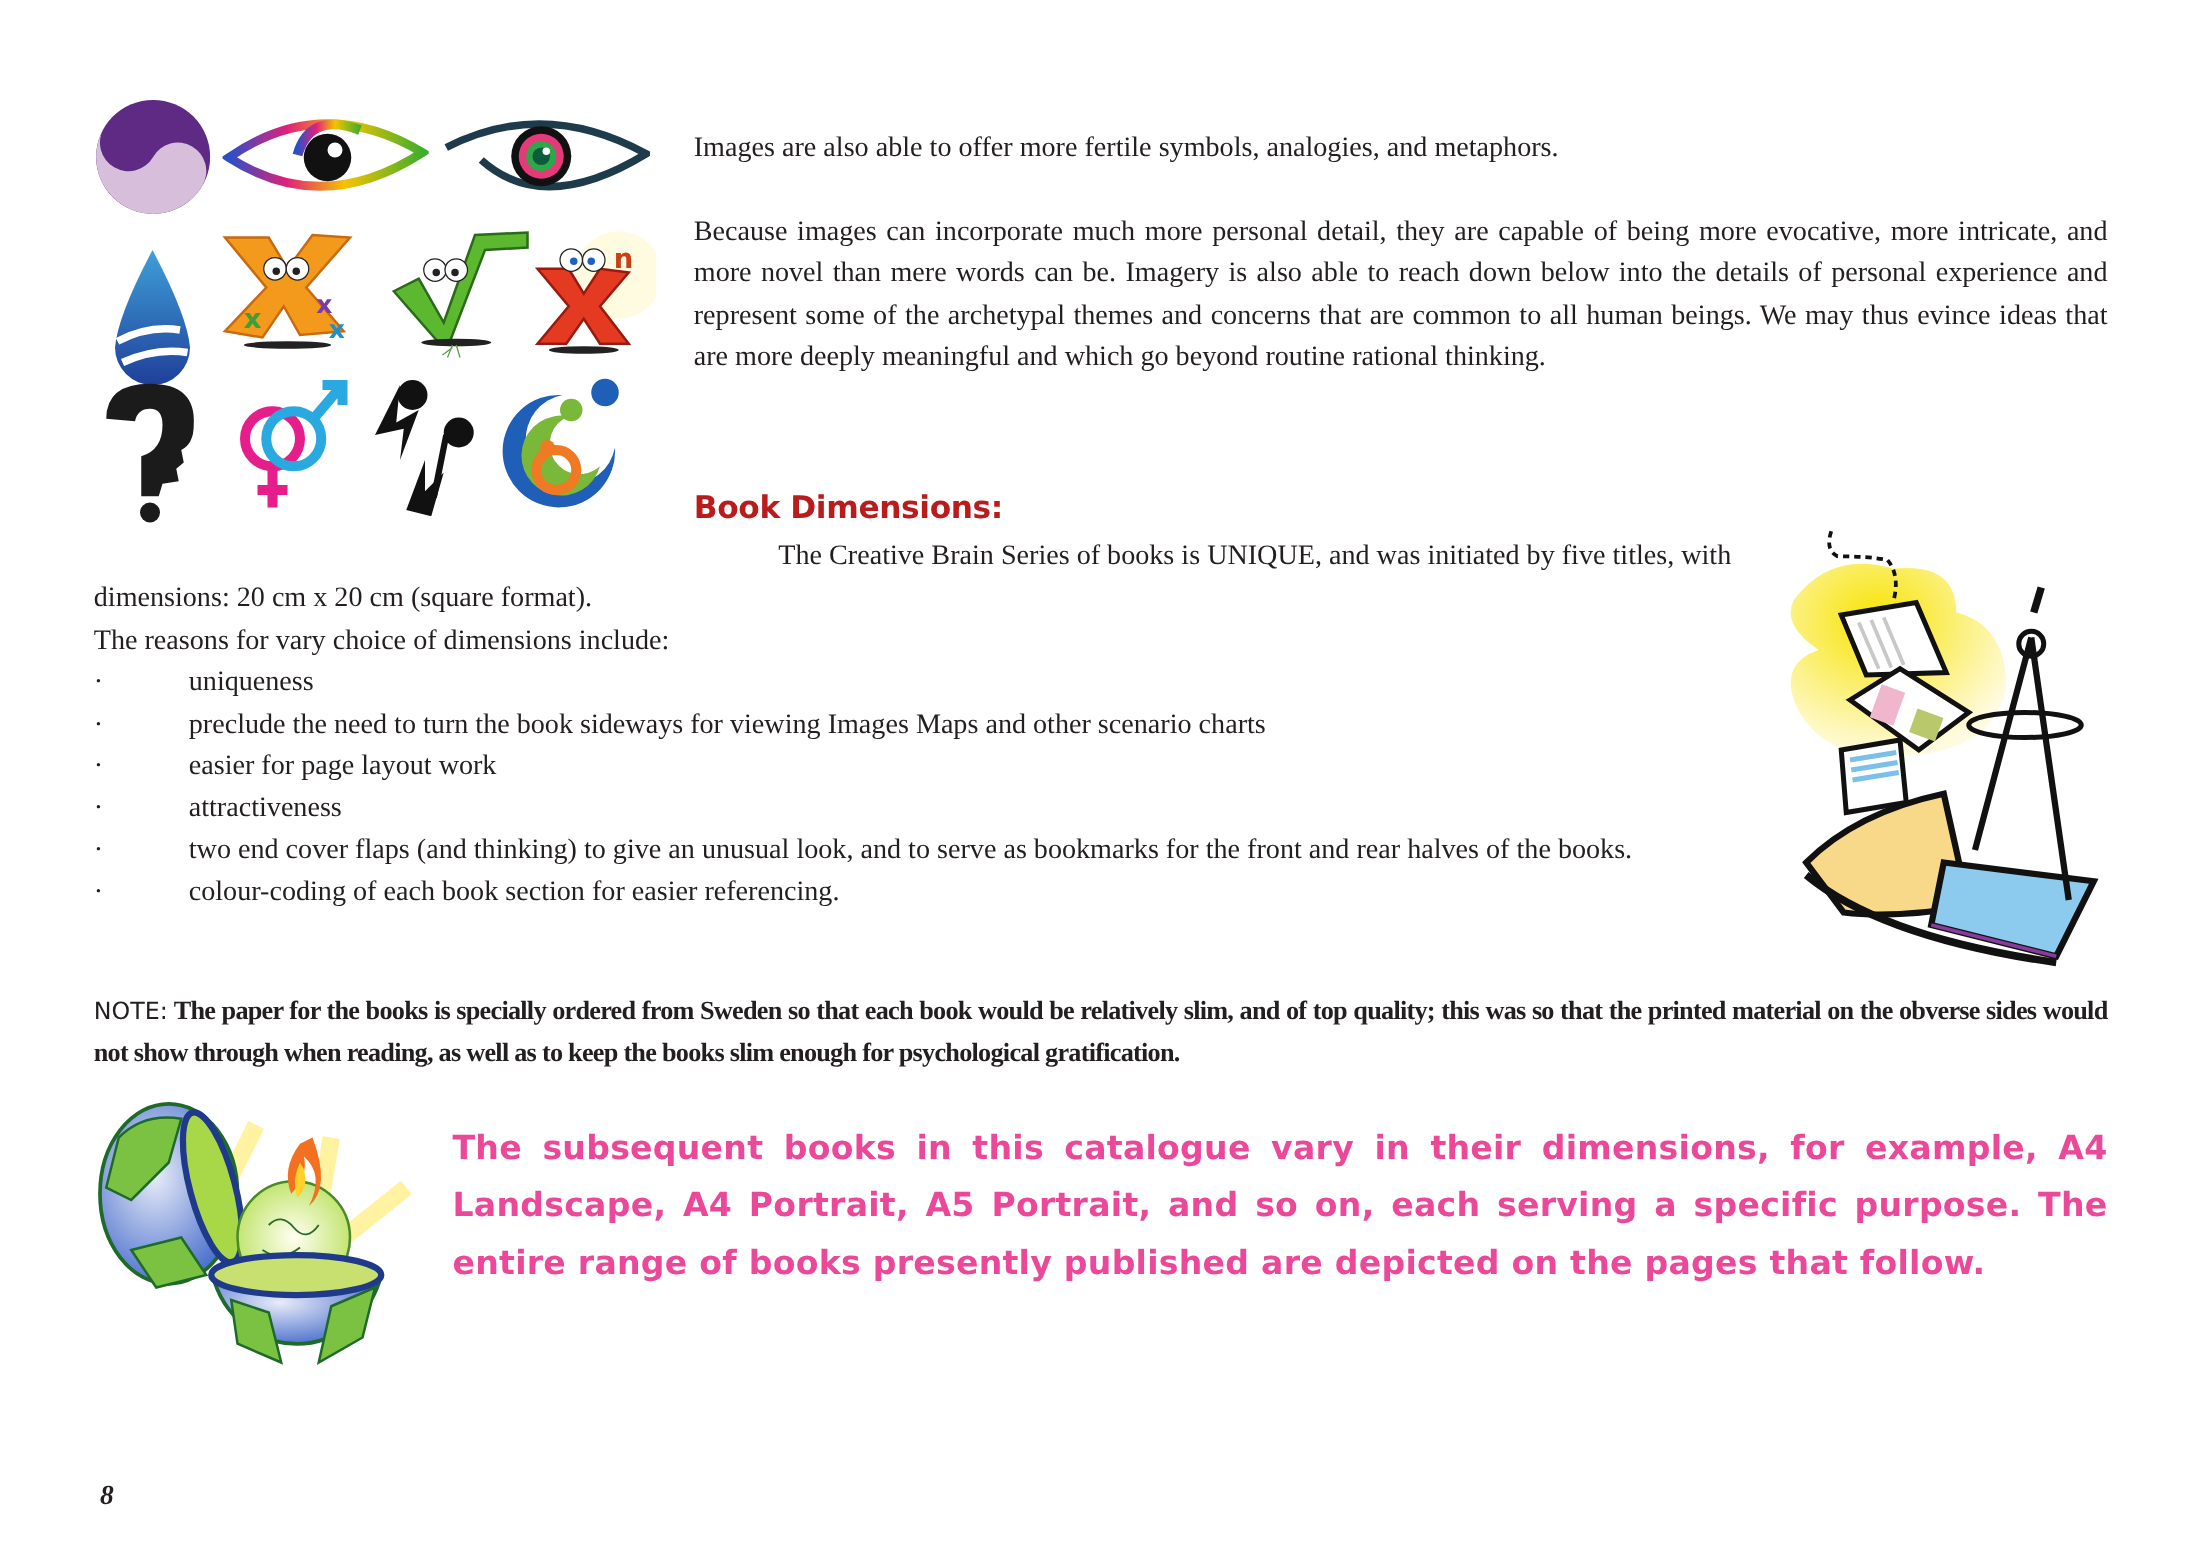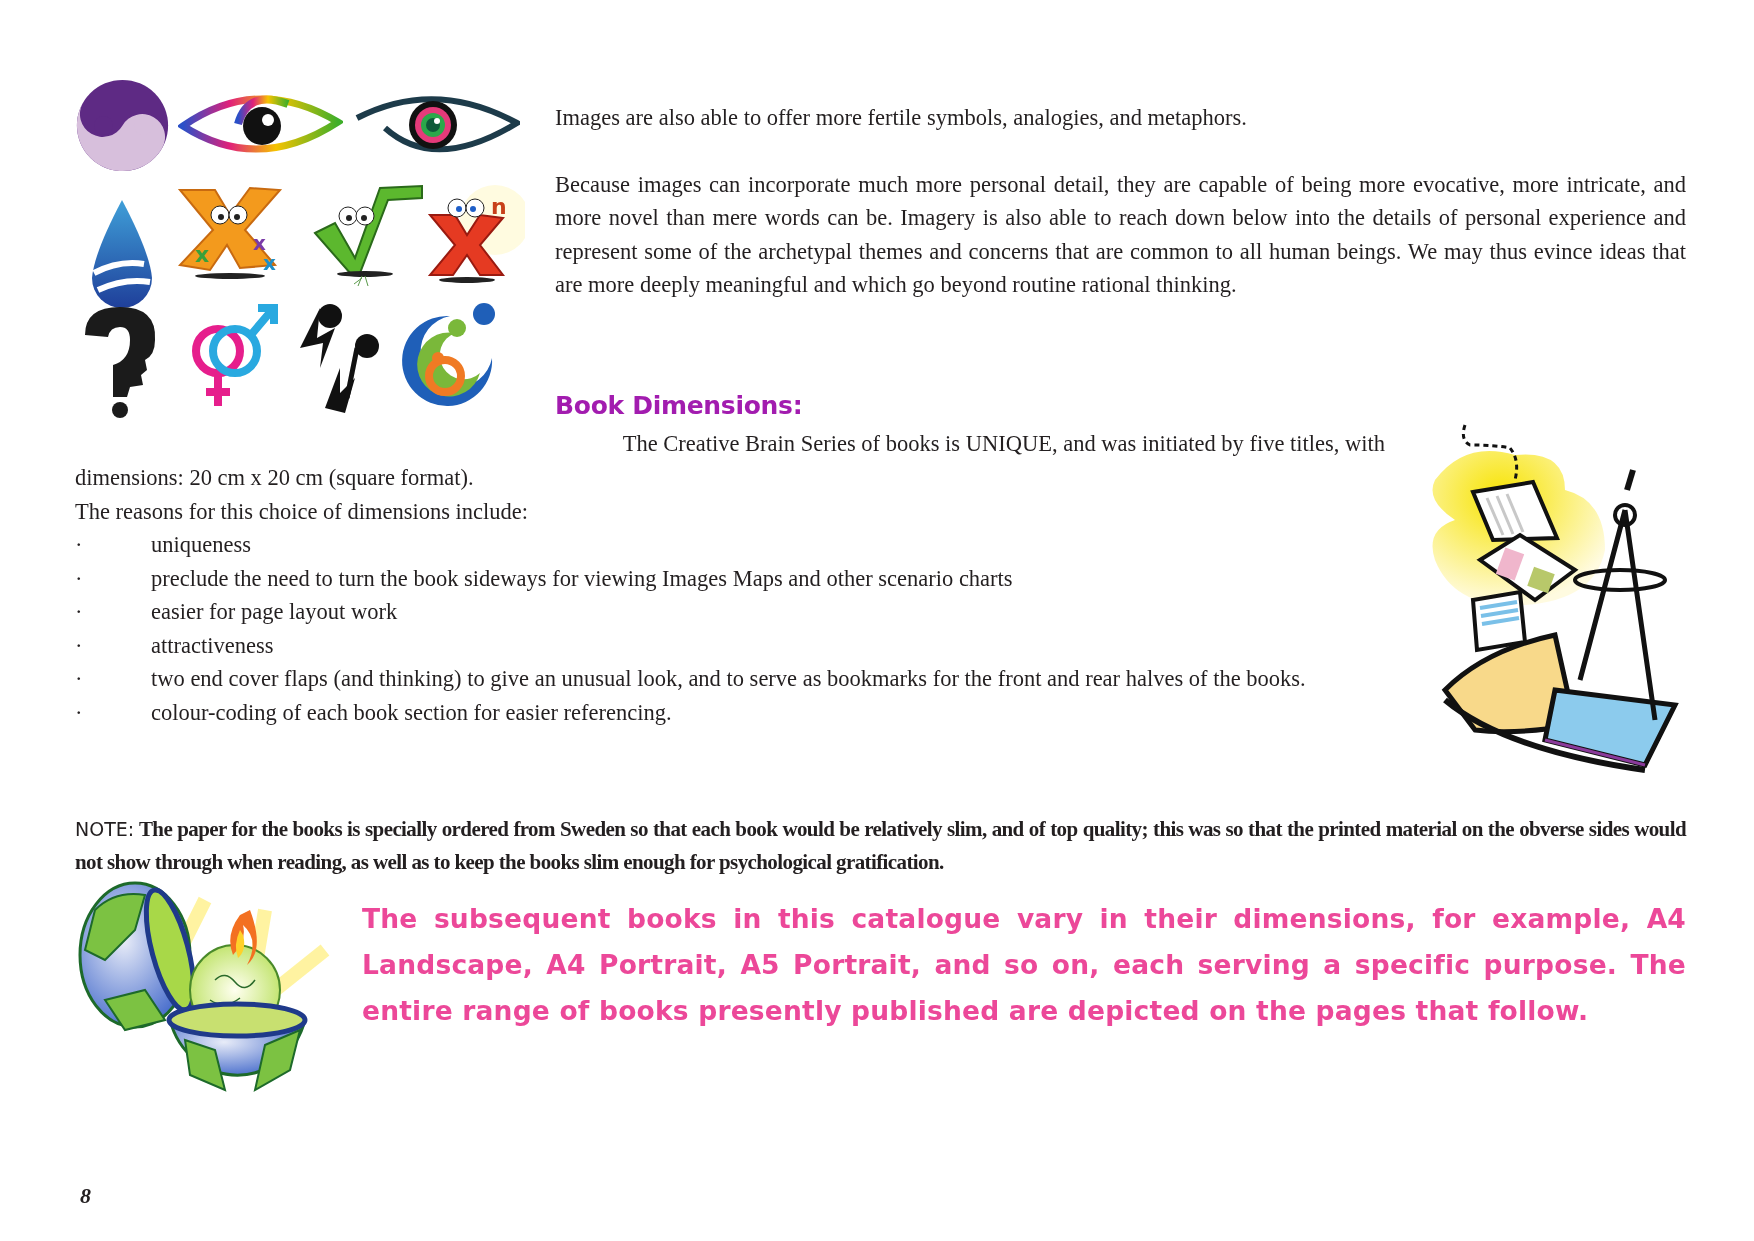--- a/index.html
+++ b/index.html
@@ -10,32 +10,32 @@
   .just { text-align: justify; text-align-last: left; }
 
   
   .icon-grid { position: absolute; left: 70px; top: 70px; width: 470px; height: 360px; }
   .icon-grid svg { position: absolute; }
 
   .intro { position: absolute; left: 555px; top: 68px; width: 1131px; }
   .intro p { margin: 0; }
   .gap { height: 33px; }
 
-  .heading { position: absolute; left: 555px; top: 391px; font-family: "DejaVu Sans", sans-serif; font-weight: bold; font-size: 25px; color: #a21caf; letter-spacing: -0.3px; }
+  .heading { position: absolute; left: 555px; top: 391px; font-family: "DejaVu Sans", sans-serif; font-weight: bold; font-size: 25px; color: #b91c1c; letter-spacing: -0.3px; }
 
   .dim-line1 { position: absolute; left: 555px; top: 427px; width: 830px; text-align: right; }
   .dim-block { position: absolute; left: 75px; top: 461px; width: 1310px; }
   .dim-block p { margin: 0; }
   .bullets { list-style: none; margin: 0; padding: 0; }
   .bullets li { position: relative; padding-left: 76px; }
   .bullets li .dot { position: absolute; left: 0; top: 0; width: 10px; }
 
   .book-art { position: absolute; left: 1405px; top: 420px; width: 300px; height: 370px; }
 
-  .note { position: absolute; left: 75px; top: 792px; width: 1611px; font-family: "Liberation Serif", "DejaVu Serif", serif; font-weight: bold; font-size: 21px; line-height: 33px; text-align: justify; text-align-last: left; color: #231f20; transform-origin: left top; letter-spacing: -0.6px; margin-top: 21px; }
+  .note { position: absolute; left: 75px; top: 792px; width: 1611px; font-family: "Liberation Serif", "DejaVu Serif", serif; font-weight: bold; font-size: 21px; line-height: 33px; text-align: justify; text-align-last: left; color: #231f20; transform-origin: left top; letter-spacing: -0.6px; }
   .note .note-label { font-family: "DejaVu Sans", sans-serif; font-weight: normal; font-size: 19px; letter-spacing: 0; }
 
   .globe-art { position: absolute; left: 75px; top: 870px; width: 290px; height: 240px; }
 
   .callout { position: absolute; left: 362px; top: 896px; width: 1324px; font-family: "DejaVu Sans", sans-serif; font-weight: bold; font-size: 26.5px; line-height: 46px; text-align: justify; text-align-last: left; color: #ec4899; letter-spacing: 0.2px; }
 
   .page-number { position: absolute; left: 80px; top: 1183px; font-family: "Liberation Serif", "DejaVu Serif", serif; font-style: italic; font-weight: bold; font-size: 22px; color: #231f20; }
 </style>
 </head>
 <body>
@@ -155,21 +155,21 @@
     <p>Images are also able to offer more fertile symbols, analogies, and metaphors.</p>
     <div class="gap"></div>
     <p>Because images can incorporate much more personal detail, they are capable of being more evocative, more intricate, and more novel than mere words can be. Imagery is also able to reach down below into the details of personal experience and represent some of the archetypal themes and concerns that are common to all human beings. We may thus evince ideas that are more deeply meaningful and which go beyond routine rational thinking.</p>
   </div>
 
   <div class="heading">Book Dimensions:</div>
 
   <div class="dim-line1 serif">The Creative Brain Series of books is UNIQUE, and was initiated by five titles, with</div>
   <div class="dim-block serif">
     <p>dimensions: 20 cm x 20 cm (square format).</p>
-    <p>The reasons for this choice of dimensions include:</p>
+    <p>The reasons for vary choice of dimensions include:</p>
     <ul class="bullets">
       <li><span class="dot">·</span><span>uniqueness</span></li>
       <li><span class="dot">·</span><span>preclude the need to turn the book sideways for viewing Images Maps and other scenario charts</span></li>
       <li><span class="dot">·</span><span>easier for page layout work</span></li>
       <li><span class="dot">·</span><span>attractiveness</span></li>
       <li style="padding-right:0">
           <span class="dot">·</span>
           <span class="just" style="display:block">two end cover flaps (and thinking) to give an unusual look, and to serve as bookmarks for the front and rear halves of the books.</span>
         </li>
       <li><span class="dot">·</span><span>colour-coding of each book section for easier referencing.</span></li>

